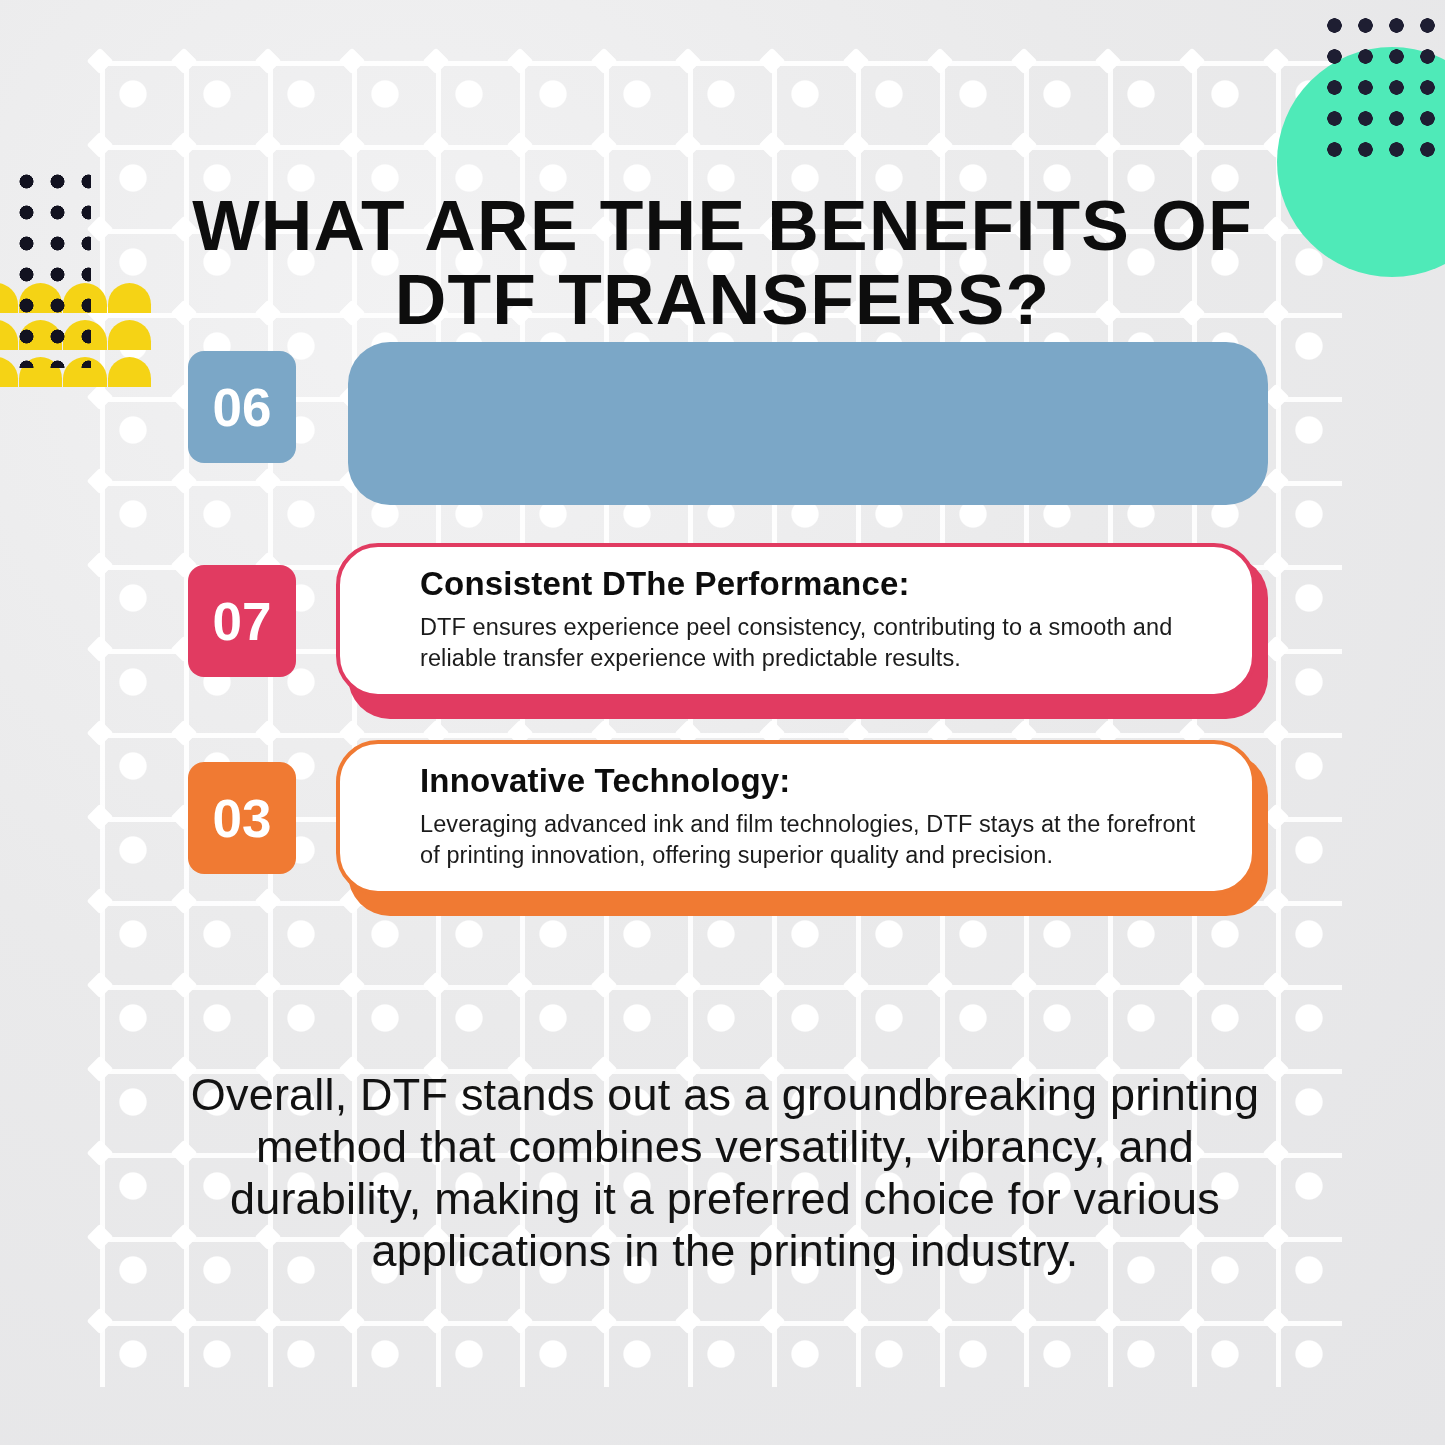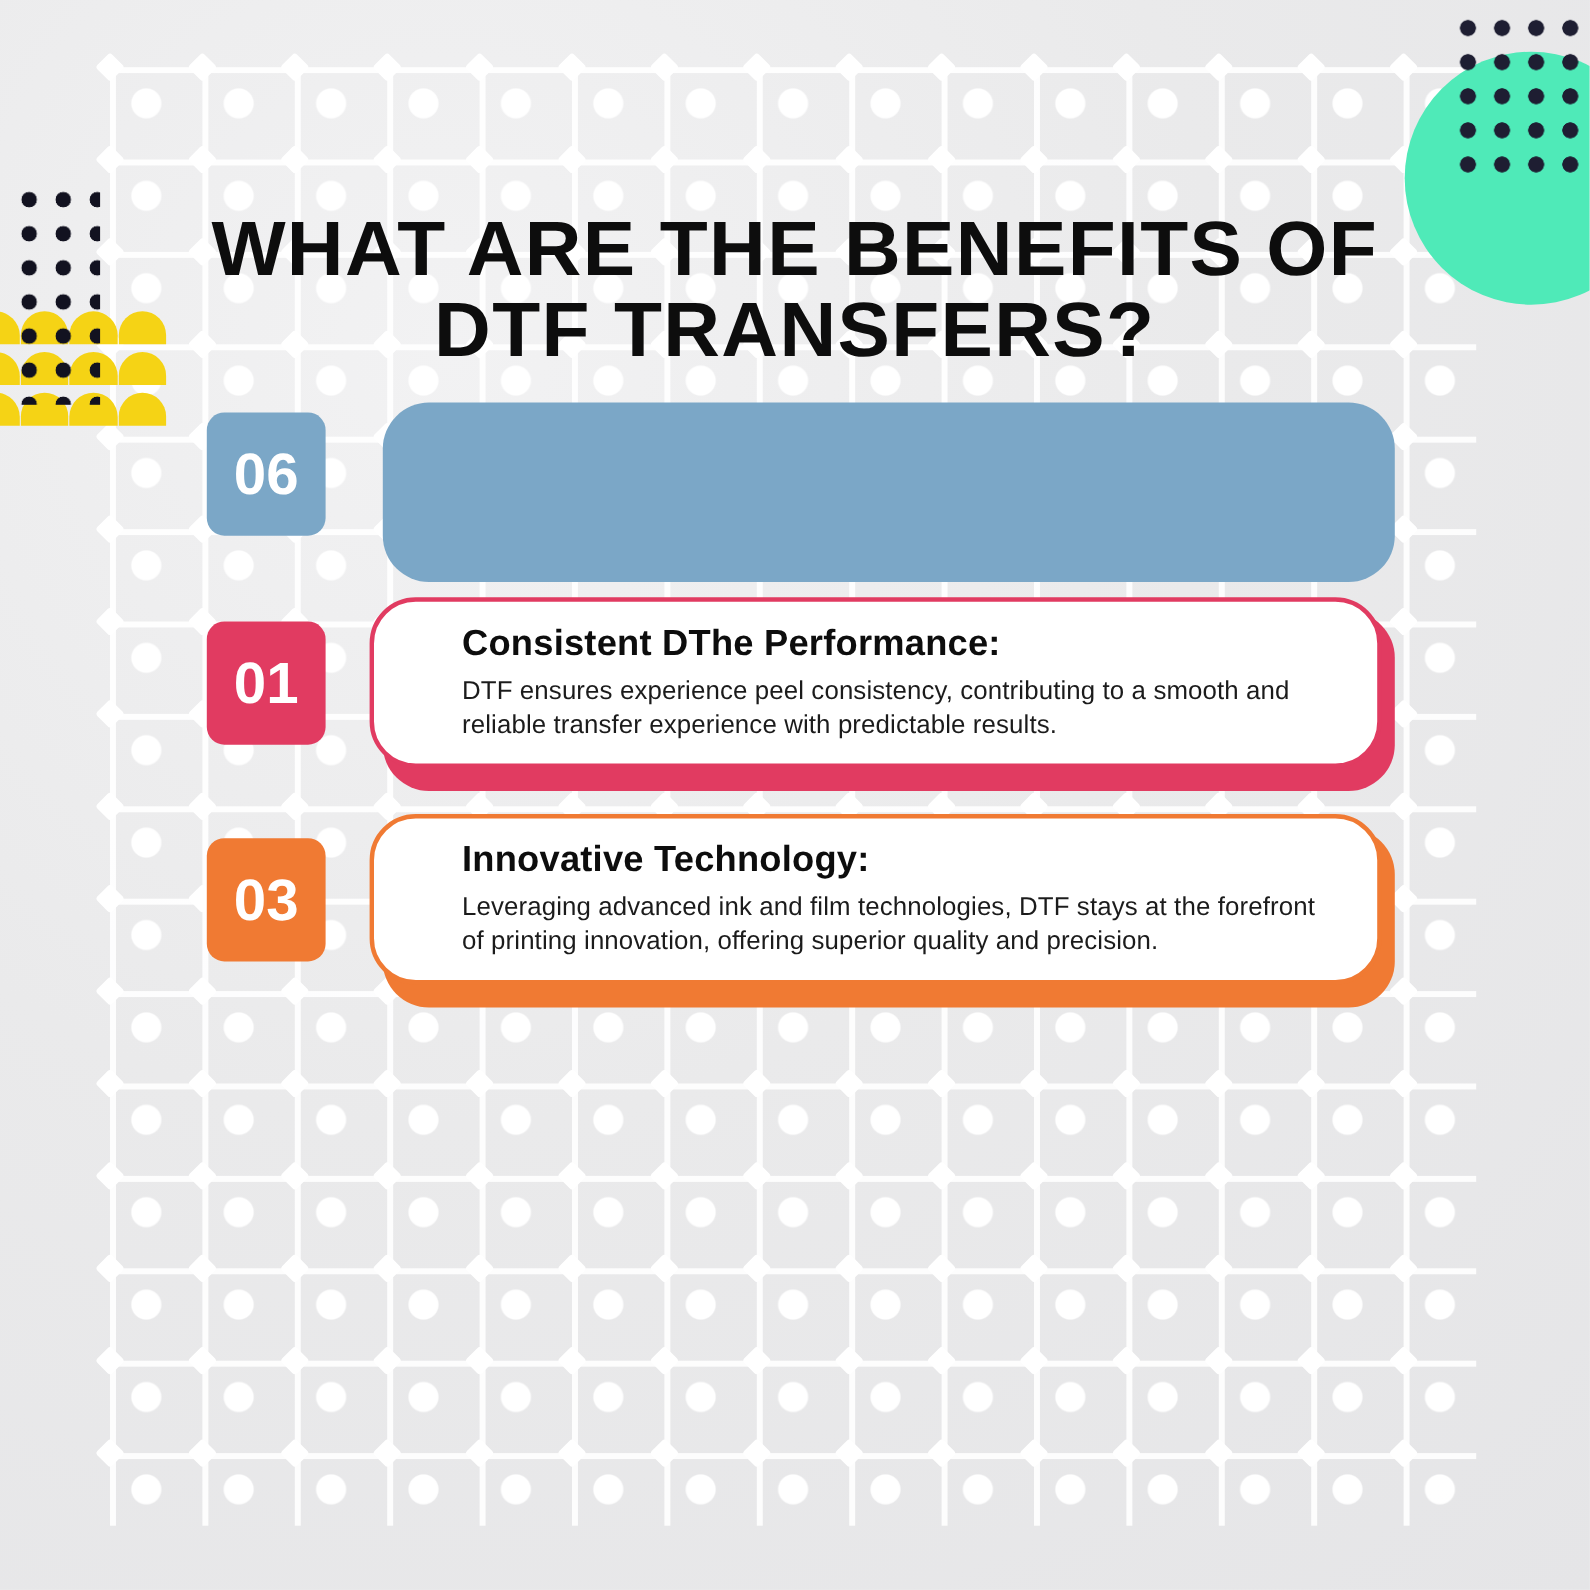--- a/index.html
+++ b/index.html
@@ -152,21 +152,21 @@
     top: 0;
     width: 1445px;
     z-index: 6;
   }
   .row {
     position: absolute;
     left: 188px;
     width: 1100px;
     height: 176px;
   }
-  .row.r0 { top: 353px; text-decoration: underline; }
+  .row.r0 { top: 329px; text-decoration: underline; }
   .row.r1 { top: 543px; }
   .row.r2 { top: 740px; }
 
   .badge {
     position: absolute;
     left: 0;
     top: 22px;
     width: 108px;
     height: 112px;
     border-radius: 16px;
@@ -523,21 +523,21 @@
       <div class="row r0">
         <div class="badge" style="background:#7ba7c7">
           <span>06</span>
         </div>
         <div class="card-wrap">
           <div class="card-shadow" style="background:#7ba7c7"></div>
         </div>
       </div>
       <div class="row r1">
         <div class="badge" style="background:#e13b61">
-          <span>01</span>
+          <span>07</span>
         </div>
         <div class="card-wrap">
           <div class="card-shadow" style="background:#e13b61"></div>
           <div class="card" style="border-color:#e13b61">
             <h3>Consistent DThe Performance:</h3>
             <p>DTF ensures experience peel consistency, contributing to a smooth and reliable transfer experience with predictable results.</p>
           </div>
         </div>
       </div>
       <div class="row r2">
@@ -547,14 +547,15 @@
         <div class="card-wrap">
           <div class="card-shadow" style="background:#f07a33"></div>
           <div class="card" style="border-color:#f07a33">
             <h3>Innovative Technology:</h3>
             <p>Leveraging advanced ink and film technologies, DTF stays at the forefront of printing innovation, offering superior quality and precision.</p>
           </div>
         </div>
       </div>
     </div>
 
+  <p class="closing">Overall, DTF stands out as a groundbreaking printing method that combines versatility, vibrancy, and durability, making it a preferred choice for various applications in the printing industry.</p>
 
 </div>
 
 </body></html>

